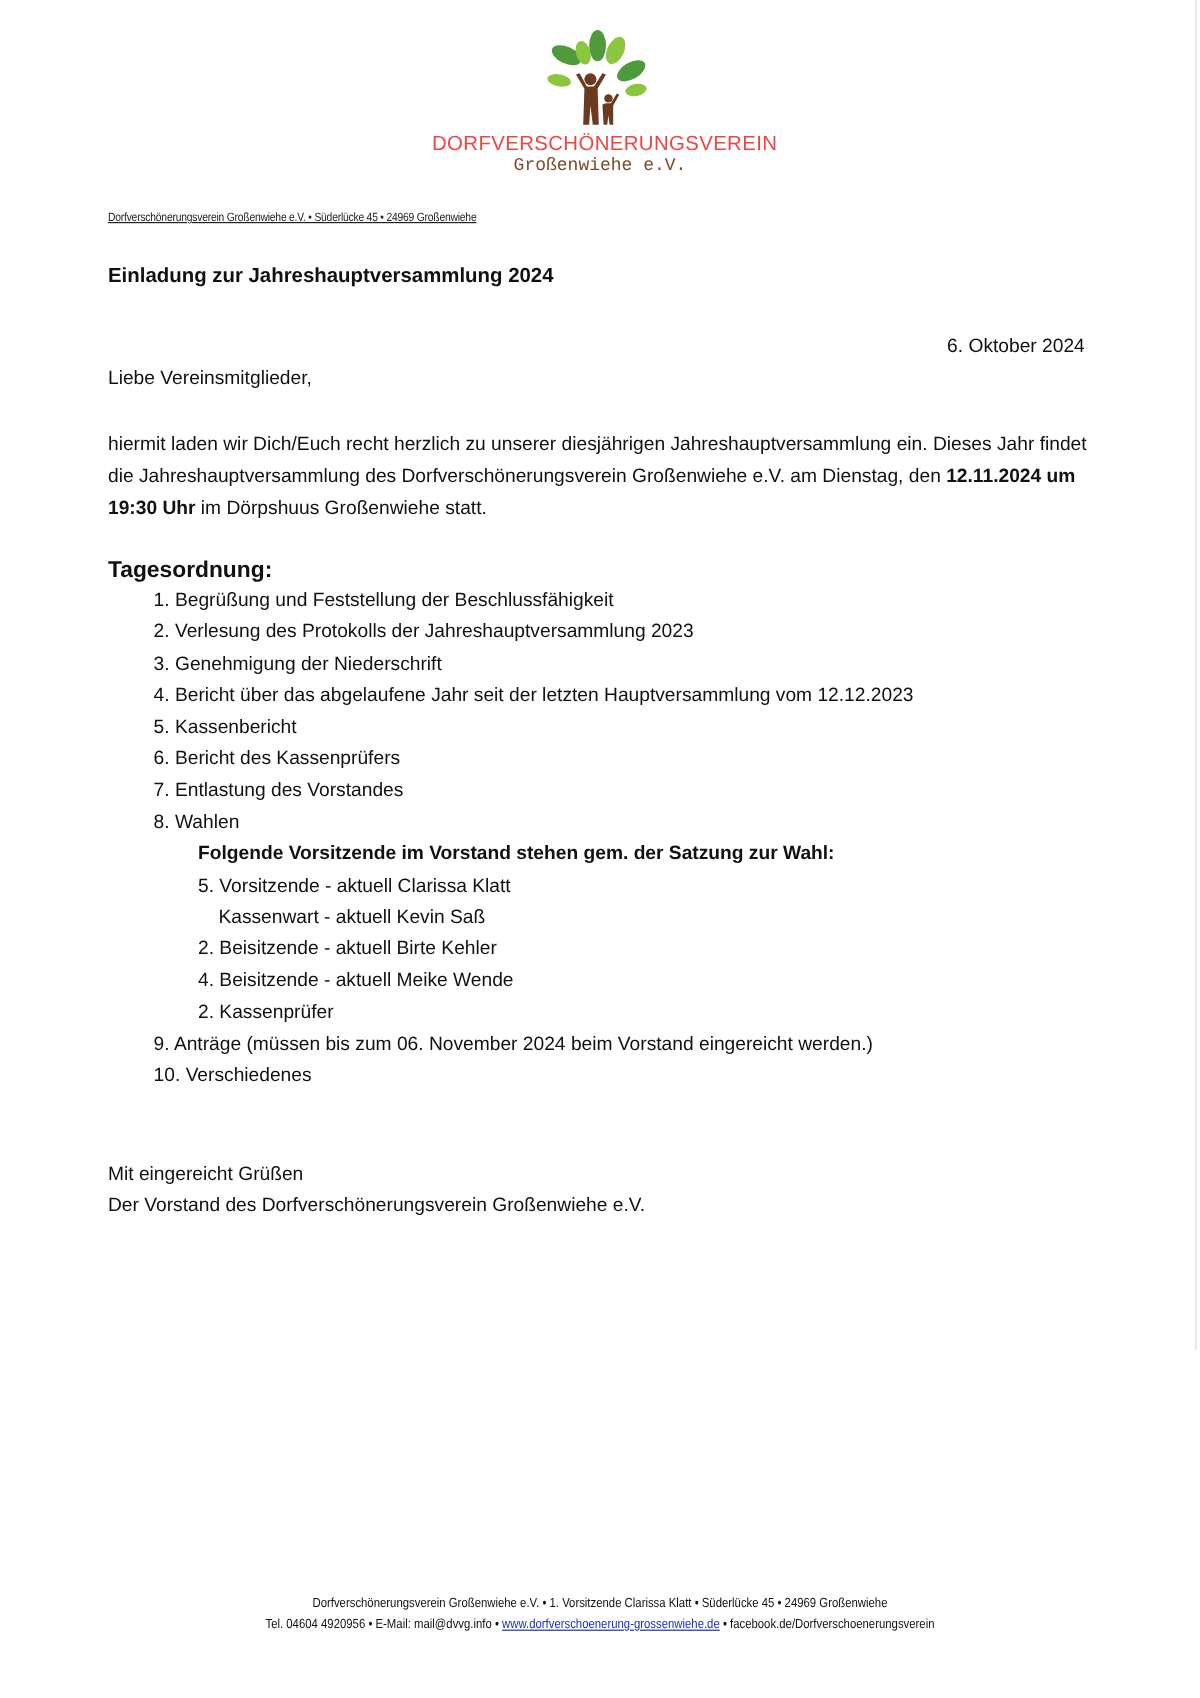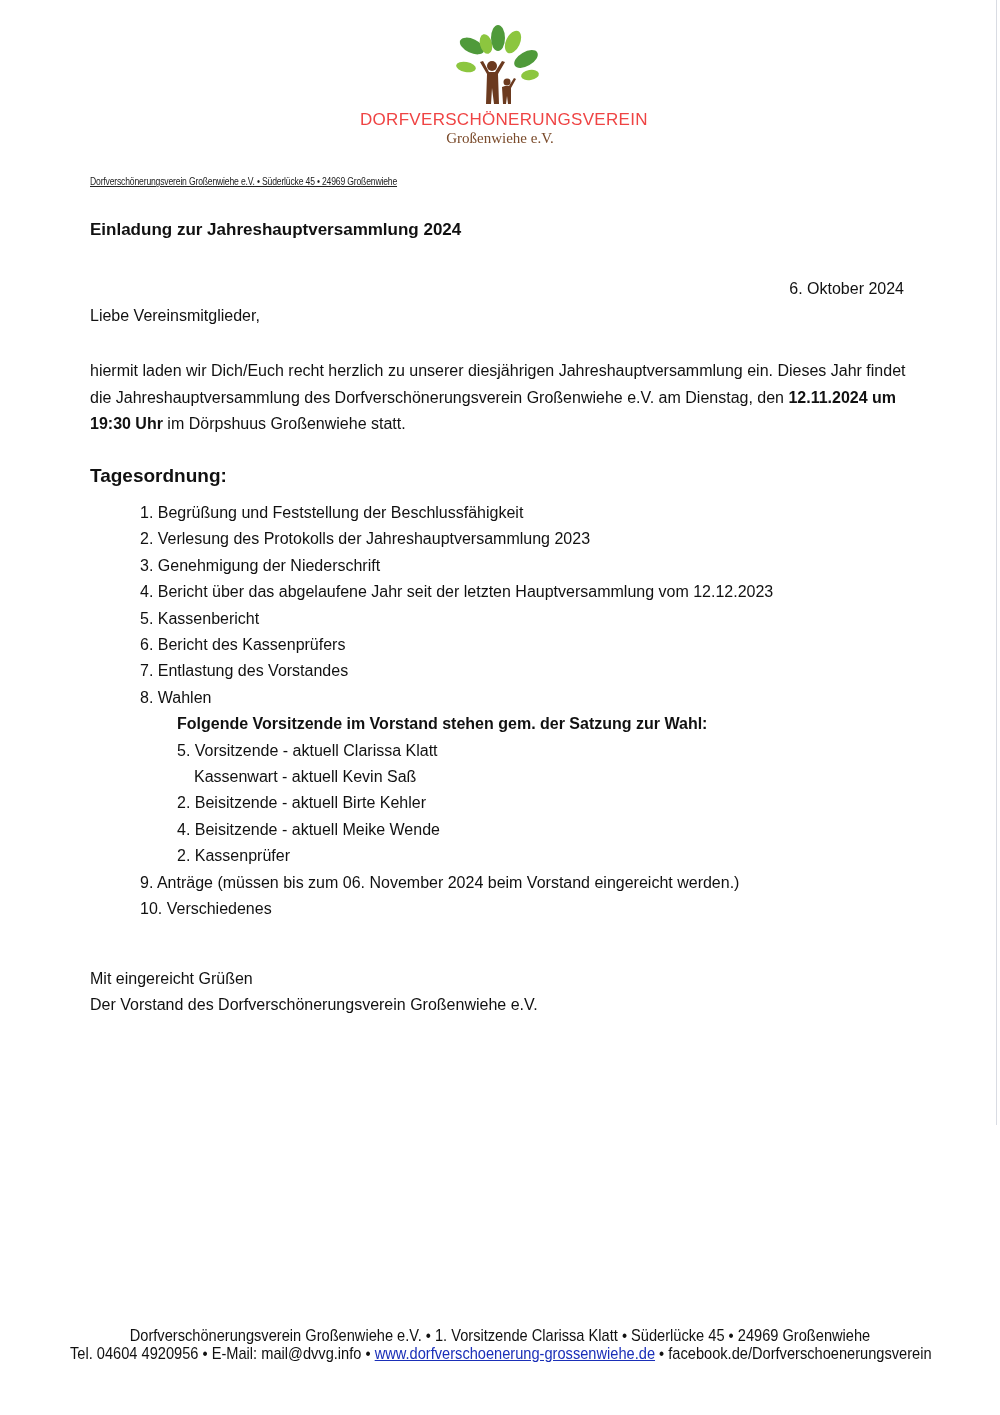--- a/index.html
+++ b/index.html
@@ -4,36 +4,36 @@
   <style>
     html, body { margin: 0; padding: 0; background: #ffffff; }
     body { width: 1000px; height: 1415px; position: relative; overflow: hidden;
            font-family: "Liberation Sans", "DejaVu Sans", sans-serif; color: #111; }
     .edge-line { position: absolute; left: 996px; top: 0; width: 1px; height: 1125px; background: #d9dce3; }
     .logo { position: absolute; left: 360px; top: 24px; width: 280px; height: 130px; text-align: center; }
     .logo svg { display: block; margin: 0 auto; }
     .logo-title { position: absolute; left: 0; right: 0; top: 86px; font-size: 17px; letter-spacing: 0.3px;
                   color: #ef4444; font-family: "Liberation Sans", sans-serif; text-align: center; }
     .logo-sub { position: absolute; left: 0; right: 0; top: 106px; font-size: 15px; color: #7a4a2a;
-                font-family: Liberation Serif, serif; text-align: center; }
+                font-family: Liberation Mono, monospace; text-align: center; }
     .sender-line { position: absolute; left: 90px; top: 176px; font-size: 10px; color: #222;
                    text-decoration: underline; font-family: "Liberation Sans Narrow", "Liberation Sans", sans-serif;
                    letter-spacing: -0.2px; transform: scaleX(0.86); transform-origin: left; }
     .title { position: absolute; left: 90px; top: 220px; font-size: 17px; font-weight: bold; margin: 0; }
     .date { position: absolute; right: 96px; top: 280px; font-size: 16px; }
     .salutation { position: absolute; left: 90px; top: 307px; font-size: 16px; }
     .body-text { position: absolute; left: 90px; top: 358px; width: 820px; font-size: 16px; line-height: 26.5px; margin: 0; }
     .agenda-heading { position: absolute; left: 90px; top: 465px; font-size: 19px; font-weight: bold; }
-    .agenda { position: absolute; left: 128px; top: 488px; font-size: 16px; line-height: 26.4px; margin: 12px; padding: 0; list-style: none; }
+    .agenda { position: absolute; left: 128px; top: 488px; font-size: 16px; line-height: 26.4px; margin: 0; padding: 0; list-style: none; }
     .agenda li { white-space: nowrap; }
     .sub-block { padding-left: 37px; }
     .sub-heading { font-weight: bold; }
     .indent-extra { padding-left: 17px; }
     .closing { position: absolute; left: 90px; top: 966px; font-size: 16px; line-height: 26px; }
-    .footer { position: absolute; left: 0; right: 0; top: 1327px; text-align: center; font-size: 17px; line-height: 18px; color: #111;
+    .footer { position: absolute; left: 0; right: 0; top: 1327px; text-align: center; font-size: 11px; line-height: 18px; color: #111;
               font-family: "Liberation Sans", sans-serif; }
     .footer .row { transform: scaleX(0.86); transform-origin: center; white-space: nowrap; }
     .footer a { color: #1a2fb8; text-decoration: underline; }
   </style>
 </head>
 <body>
 
 <div class="edge-line"></div>
 
 <div class="logo">

